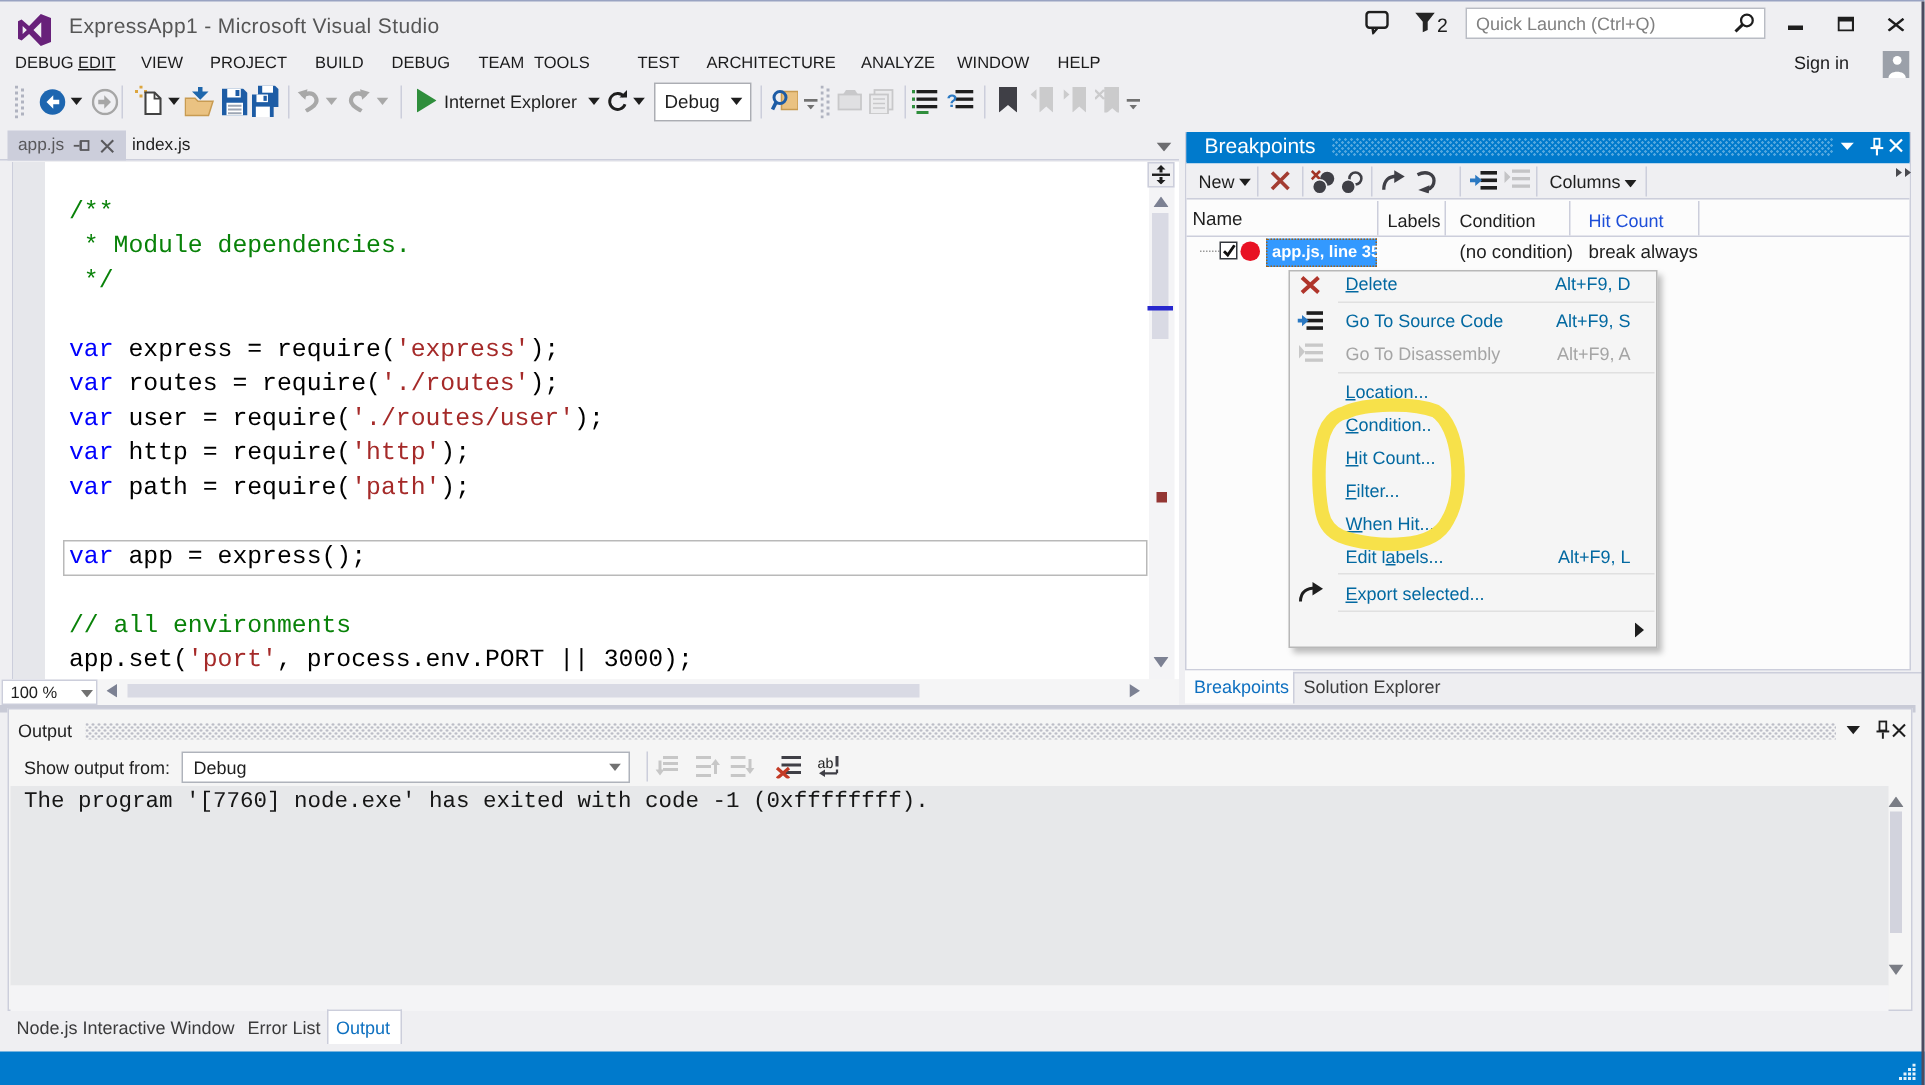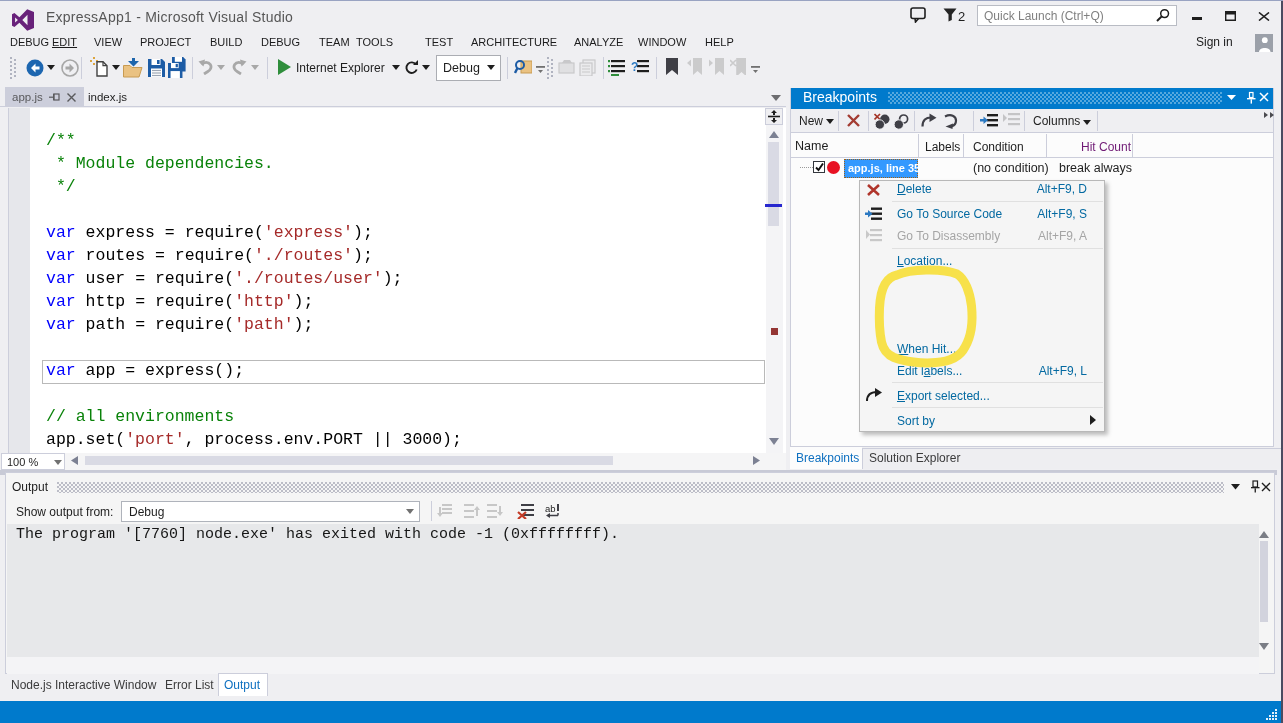--- a/index.html
+++ b/index.html
@@ -428,21 +428,21 @@
 <svg class="abs" style="left:1083px; top:119px;" width="8" height="5" viewBox="0 0 8 5">
       <path fill="#1E1E1E" d="M0,0 H8 L4,5 Z"></path>
     </svg>
 <svg class="abs" style="left:1264px; top:111px;" width="10" height="6" viewBox="0 0 10 6">
       <path fill="#4A4A4F" d="M0,0 L4,3 L0,6 Z M6,0 L10,3 L6,6 Z"></path>
     </svg>
 
 <div class="txt" style="left:795px; top:138px; font-size:12.5px; color:#1E1E1E;">Name</div>
 <div class="txt" style="left:925px; top:139px; font-size:12px; color:#1E1E1E;">Labels</div>
 <div class="txt" style="left:973px; top:139px; font-size:12px; color:#1E1E1E;">Condition</div>
-<div class="txt" style="left:1081px; top:139px; font-size:12px; color:#701a75;">Hit Count</div>
+<div class="txt" style="left:1059px; top:139px; font-size:12px; color:#1d4ed8;">Hit Count</div>
 <div class="sep" style="left:918px; top:133px; height:23px;"></div>
 <div class="sep" style="left:963px; top:133px; height:23px;"></div>
 <div class="sep" style="left:1046px; top:133px; height:23px;"></div>
 <div class="sep" style="left:1132px; top:133px; height:23px;"></div>
 <div class="abs" style="left:791px; top:156px; width:482px; height:1px; background:#CCCEDB;"></div>
 
 <div class="abs" style="left:800px; top:166px; width:13px; height:1px; border-top:1px dotted #9A9A9A;"></div>
 <div class="abs" style="left:813px; top:160px; width:12px; height:12px; background:#FFFFFF; border:1px solid #33373D;"></div>
 <svg class="abs" style="left:815px; top:162px;" width="9" height="9" viewBox="0 0 9 9">
       <path fill="none" stroke="#111111" stroke-width="1.9" d="M1,4.5 L3.5,7 L8,0.5"></path>
@@ -469,35 +469,41 @@
         <span class="sc">Alt+F9, S</span>
       </div>
   <div class="mi dis" style="top:44px;">
         <span class="lab">Go To Disassembly</span>
         <span class="sc">Alt+F9, A</span>
       </div>
   <div class="msep" style="top:67px;"></div>
   <div class="mi" style="top:69px;">
         <span class="lab"><u>L</u>ocation...</span>
       </div>
+  <div class="mi" style="top:91px;">
+        <span class="lab"><u>C</u>ondition..</span>
+      </div>
+  <div class="mi" style="top:113px;">
+        <span class="lab"><u>H</u>it Count...</span>
+      </div>
+  <div class="mi" style="top:135px;">
+        <span class="lab"><u>F</u>ilter...</span>
+      </div>
   <div class="mi" style="top:157px;">
         <span class="lab"><u>W</u>hen Hit...</span>
       </div>
   <div class="mi" style="top:179px;">
         <span class="lab">Edit l<u>a</u>bels...</span>
         <span class="sc">Alt+F9, L</span>
       </div>
   <div class="msep" style="top:201px;"></div>
   <div class="mi" style="top:204px;">
         <span class="lab"><u>E</u>xport selected...</span>
       </div>
   <div class="msep" style="top:226px;"></div>
-  <div class="mi" style="top:229px;">
-        <span class="lab">Sort by</span>
-      </div>
 </div>
 
 <svg class="abs" style="left:866px; top:182px;" width="15" height="14" viewBox="0 0 15 14">
       <path stroke="#B0352B" stroke-width="2.6" d="M2,2 L13,12 M13,2 L2,12"></path>
     </svg>
 <svg class="abs" style="left:865px; top:205px;" width="17" height="16" viewBox="0 0 17 16">
   <g fill="#1E1E1E">
         <rect x="6" y="1.5" width="11" height="2.4"></rect>
         <rect x="6" y="6.5" width="11" height="2.4"></rect>
         <rect x="6" y="11.5" width="11" height="2.4"></rect>

